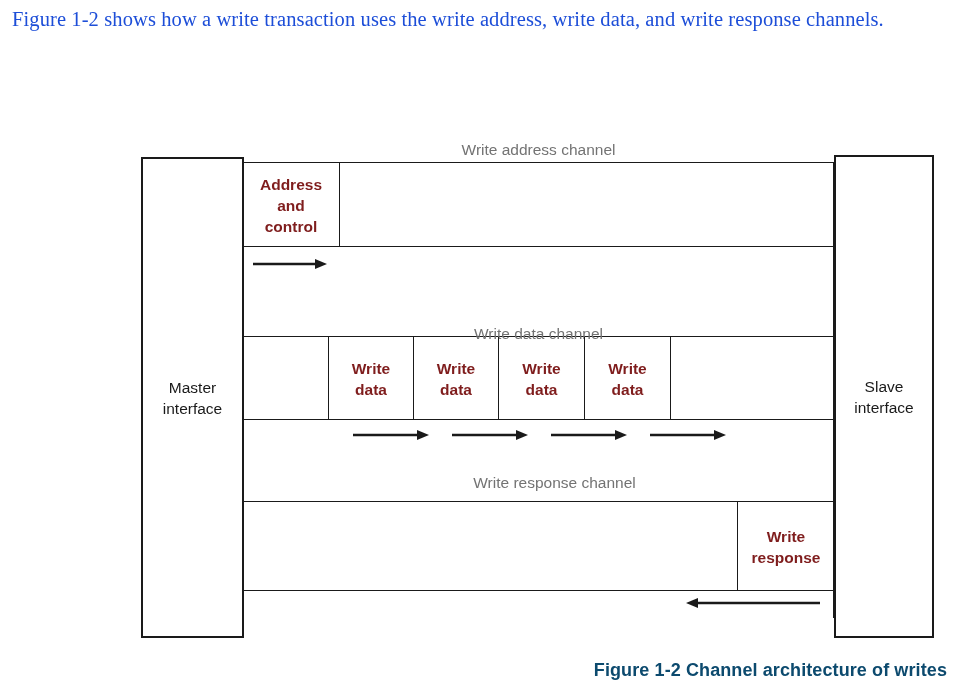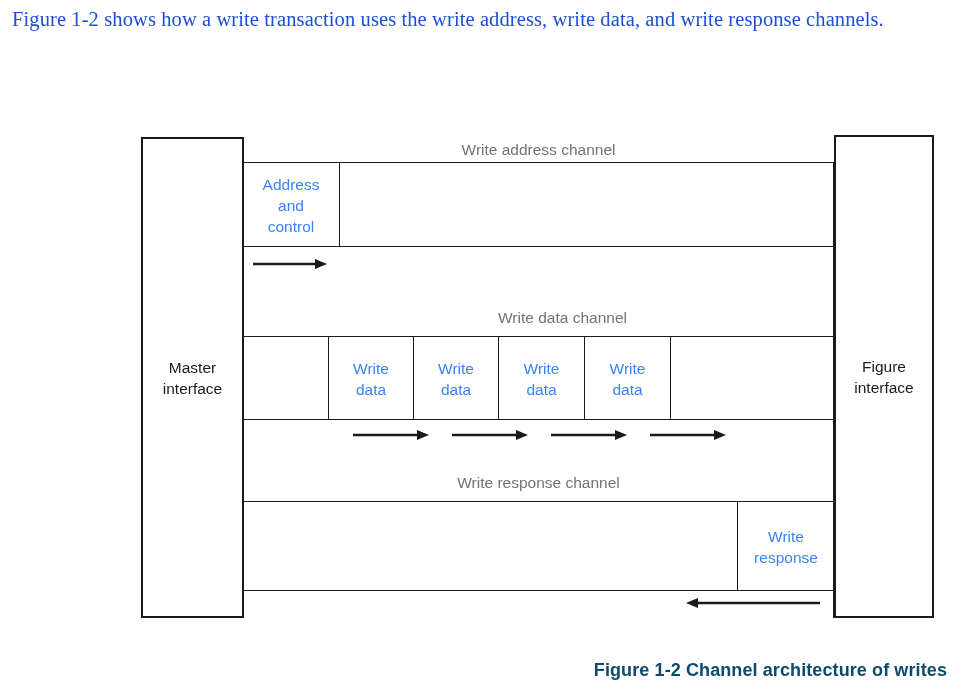--- a/index.html
+++ b/index.html
@@ -47,20 +47,21 @@
 
   
   .endpoint {
     display: flex;
     align-items: center;
     justify-content: center;
     text-align: center;
     font-size: 15.5px;
     line-height: 21px;
     color: #1a1a1a;
+    margin-top: 20px;
   }
   #master-interface-box {
     left: 141px;
     top: 137px;
     width: 103px;
     height: 481px;
   }
   #slave-interface-box {
     left: 834px;
     top: 135px;
@@ -78,22 +79,23 @@
   .line-l { border-left: 1.6px solid #1a1a1a; }
   .line-r { border-right: 1.6px solid #1a1a1a; }
 
   .cell-label {
     display: flex;
     align-items: center;
     justify-content: center;
     text-align: center;
     font-size: 15.5px;
     line-height: 21px;
-    color: #3b82f6;
+    color: #7f1d1d;
     height: 100%;
+    font-weight: bold;
   }
 
   .channel-title {
     position: absolute;
     display: flex;
     align-items: center;
     justify-content: center;
     font-size: 15.5px;
     color: #737373;
     white-space: nowrap;
@@ -125,21 +127,21 @@
 <div id="intro-paragraph">Figure 1-2 shows how a write transaction uses the write address, write data, and write response channels.</div>
 
 <div id="figure-area">
 
   <div class="box endpoint" id="master-interface-box">
     <span style="white-space:pre-line">Master
 interface</span>
   </div>
 
   <div class="box endpoint" id="slave-interface-box">
-    <span style="white-space:pre-line">Figure
+    <span style="white-space:pre-line">Slave
 interface</span>
   </div>
 
   <div class="cell line-b" style="left:243px; top:137px; width:591px; height:26px;">
     <div class="channel-title" style="left:0; top:0; width:591px; height:26px; position:relative;">Write address channel</div>
   </div>
 
   <div class="cell line-b line-r" style="left:243px; top:163px; width:591px; height:84px;"></div>
   <div class="cell line-r" style="left:243px; top:163px; width:97px; height:84px;">
     <div class="cell-label" style="white-space:pre-line">Address
@@ -149,21 +151,21 @@
 
   <div class="cell line-b line-r" style="left:243px; top:247px; width:591px; height:90px;"></div>
 
   <div class="arrow" style="left:253px; top:258px; width:74px;">
     <svg width="74" height="12" viewBox="0 0 74 12">
       <line x1="0" y1="6" x2="62" y2="6" stroke="#1a1a1a" stroke-width="2.4"></line>
       <polygon points="62,1 74,6 62,11" fill="#1a1a1a"></polygon>
     </svg>
   </div>
 
-  <div class="channel-title" style="left:243px; top:305px; width:591px; height:26px;padding-left:24px;">Write data channel</div>
+  <div class="channel-title" style="left:243px; top:321px; width:591px; height:26px;">Write data channel</div>
 
   <div class="cell line-b line-r" style="left:243px; top:337px; width:591px; height:83px;"></div>
 
   <div class="cell line-l line-r" style="left:328px; top:337px; width:86px; height:83px;">
     <div class="cell-label" style="white-space:pre-line">Write
 data</div>
   </div>
   <div class="cell line-r" style="left:414px; top:337px; width:85px; height:83px;">
     <div class="cell-label" style="white-space:pre-line">Write
 data</div>
@@ -197,21 +199,21 @@
       <polygon points="64,1 76,6 64,11" fill="#1a1a1a"></polygon>
     </svg>
   </div>
   <div class="arrow" style="left:650px; top:429px; width:76px;">
     <svg width="76" height="12" viewBox="0 0 76 12">
       <line x1="0" y1="6" x2="64" y2="6" stroke="#1a1a1a" stroke-width="2.4"></line>
       <polygon points="64,1 76,6 64,11" fill="#1a1a1a"></polygon>
     </svg>
   </div>
 
-  <div class="channel-title" style="left:243px; top:470px; width:591px; height:26px;">Write response channel</div>
+  <div class="channel-title" style="left:243px; top:470px; width:591px; height:26px;padding-left:16px;">Write response channel</div>
 
   <div class="cell line-b line-r" style="left:243px; top:502px; width:591px; height:89px;"></div>
   <div class="cell line-l" style="left:737px; top:502px; width:97px; height:89px;">
     <div class="cell-label" style="white-space:pre-line">Write
 response</div>
   </div>
 
   <div class="cell line-r" style="left:243px; top:591px; width:591px; height:27px;"></div>
 
   <div class="arrow" style="left:686px; top:597px; width:134px;">

